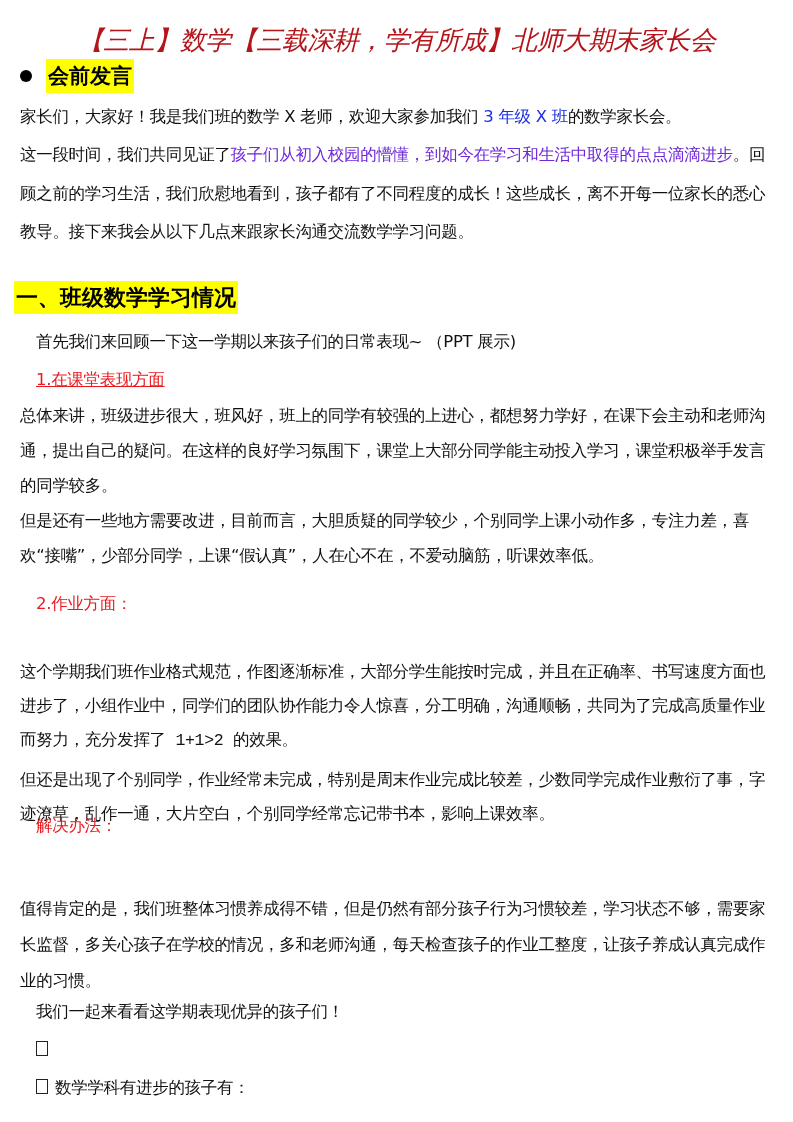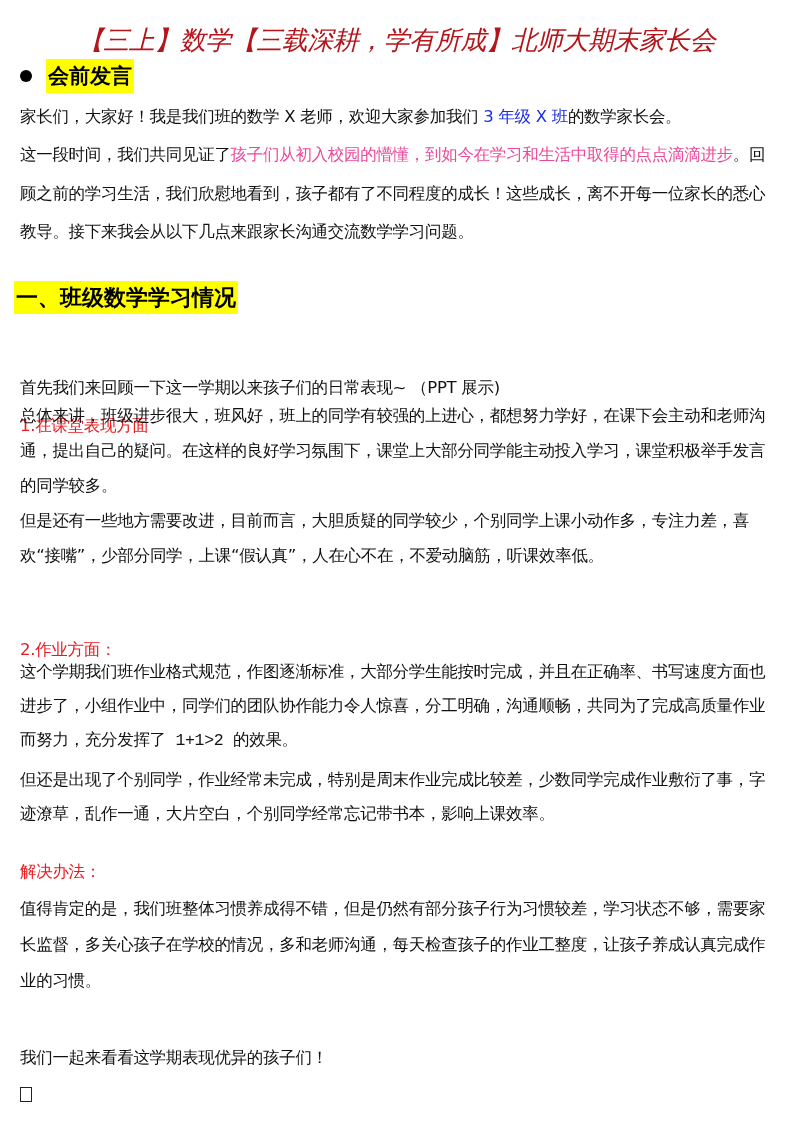--- a/index.html
+++ b/index.html
@@ -4,26 +4,26 @@
 <style>
   html, body { margin: 0; padding: 0; background: #ffffff; }
   body { width: 793px; height: 1122px; overflow: hidden; position: relative;
          font-family: "DejaVu Sans", "Liberation Sans", sans-serif; color: #111; }
   .title { position: absolute; left: 0; top: 20px; width: 793px; text-align: center;
            font-size: 26px; color: #b3151b; letter-spacing: -0.5px; line-height: 40px; font-style: italic; }
   .bullet-head { position: absolute; left: 20px; top: 60px; height: 32px; display: flex; align-items: center; }
   .dot { width: 12px; height: 12px; border-radius: 50%; background: #000; margin-right: 14px; }
   .hl { background: #ffff00; font-weight: bold; font-size: 21px; padding: 2px 2px; line-height: 30px; color: #000; }
   .p { position: absolute; left: 20px; width: 760px; font-size: 16.5px; line-height: 38.5px; letter-spacing: -0.3px; color: #111; }
-  .red { color: #ec4899; }
+  .red { color: #6d28d9; }
   .bright-red { color: #e8191f; }
   .blue { color: #1b2ee0; }
   .sec-head { position: absolute; left: 14px; top: 281px; }
   .sec-head .hl { font-size: 22px; padding: 4px 2px; line-height: 34px; }
-  .line { position: absolute; left: 20px; font-size: 16.5px; line-height: 24px; letter-spacing: -0.3px; white-space: nowrap; margin-top: 46px; }
+  .line { position: absolute; left: 36px; font-size: 16.5px; line-height: 24px; letter-spacing: -0.3px; white-space: nowrap; }
   .box { display: inline-block; width: 10px; height: 13px; border: 1px solid #222; vertical-align: -1px; margin-right: 7px; }
 </style>
 </head>
 <body>
 
 <div class="title">【三上】数学【三载深耕，学有所成】北师大期末家长会</div>
 
 <div class="bullet-head">
   <span class="dot"></span>
   <span class="hl">会前发言</span>
@@ -32,21 +32,21 @@
 <div class="p" style="top:98px;"><span>家长们，大家好！我是我们班的数学 X 老师，欢迎大家参加我们 </span><span class="blue">3 年级 X 班</span><span>的数学家长会。</span></div>
 
 <div class="p" style="top:136px;"><span>这一段时间，我们共同见证了</span><span class="red">孩子们从初入校园的懵懂，到如今在学习和生活中取得的点点滴滴进步</span><span>。回顾之前的学习生活，我们欣慰地看到，孩子都有了不同程度的成长！这些成长，离不开每一位家长的悉心教导。接下来我会从以下几点来跟家长沟通交流数学学习问题。</span></div>
 
 <div class="sec-head">
   <span class="hl">一、班级数学学习情况</span>
 </div>
 
 <div class="line" style="top:330px;">首先我们来回顾一下这一学期以来孩子们的日常表现~ （PPT 展示)</div>
 
-<div class="line bright-red" style="top:368px;">1.在课堂表现方面</div>
+<div class="line bright-red" style="top:368px;text-decoration:underline;">1.在课堂表现方面</div>
 
 <div class="p" style="top:398px; line-height:35px;">总体来讲，班级进步很大，班风好，班上的同学有较强的上进心，都想努力学好，在课下会主动和老师沟通，提出自己的疑问。在这样的良好学习氛围下，课堂上大部分同学能主动投入学习，课堂积极举手发言的同学较多。</div>
 <div class="p" style="top:503px; line-height:35px;">但是还有一些地方需要改进，目前而言，大胆质疑的同学较少，个别同学上课小动作多，专注力差，喜欢“接嘴”，少部分同学，上课“假认真”，人在心不在，不爱动脑筋，听课效率低。</div>
 
 <div class="line bright-red" style="top:592px;">2.作业方面：</div>
 
 <div class="p" style="top:656px; line-height:34px;font-family:Liberation Mono, monospace;">这个学期我们班作业格式规范，作图逐渐标准，大部分学生能按时完成，并且在正确率、书写速度方面也进步了，小组作业中，同学们的团队协作能力令人惊喜，分工明确，沟通顺畅，共同为了完成高质量作业而努力，充分发挥了 1+1&gt;2 的效果。</div>
 <div class="p" style="top:725px; line-height:34px;margin-top:38px;">但还是出现了个别同学，作业经常未完成，特别是周末作业完成比较差，少数同学完成作业敷衍了事，字迹潦草，乱作一通，大片空白，个别同学经常忘记带书本，影响上课效率。</div>
 
 <div class="line bright-red" style="top:814px;">解决办法：</div>

